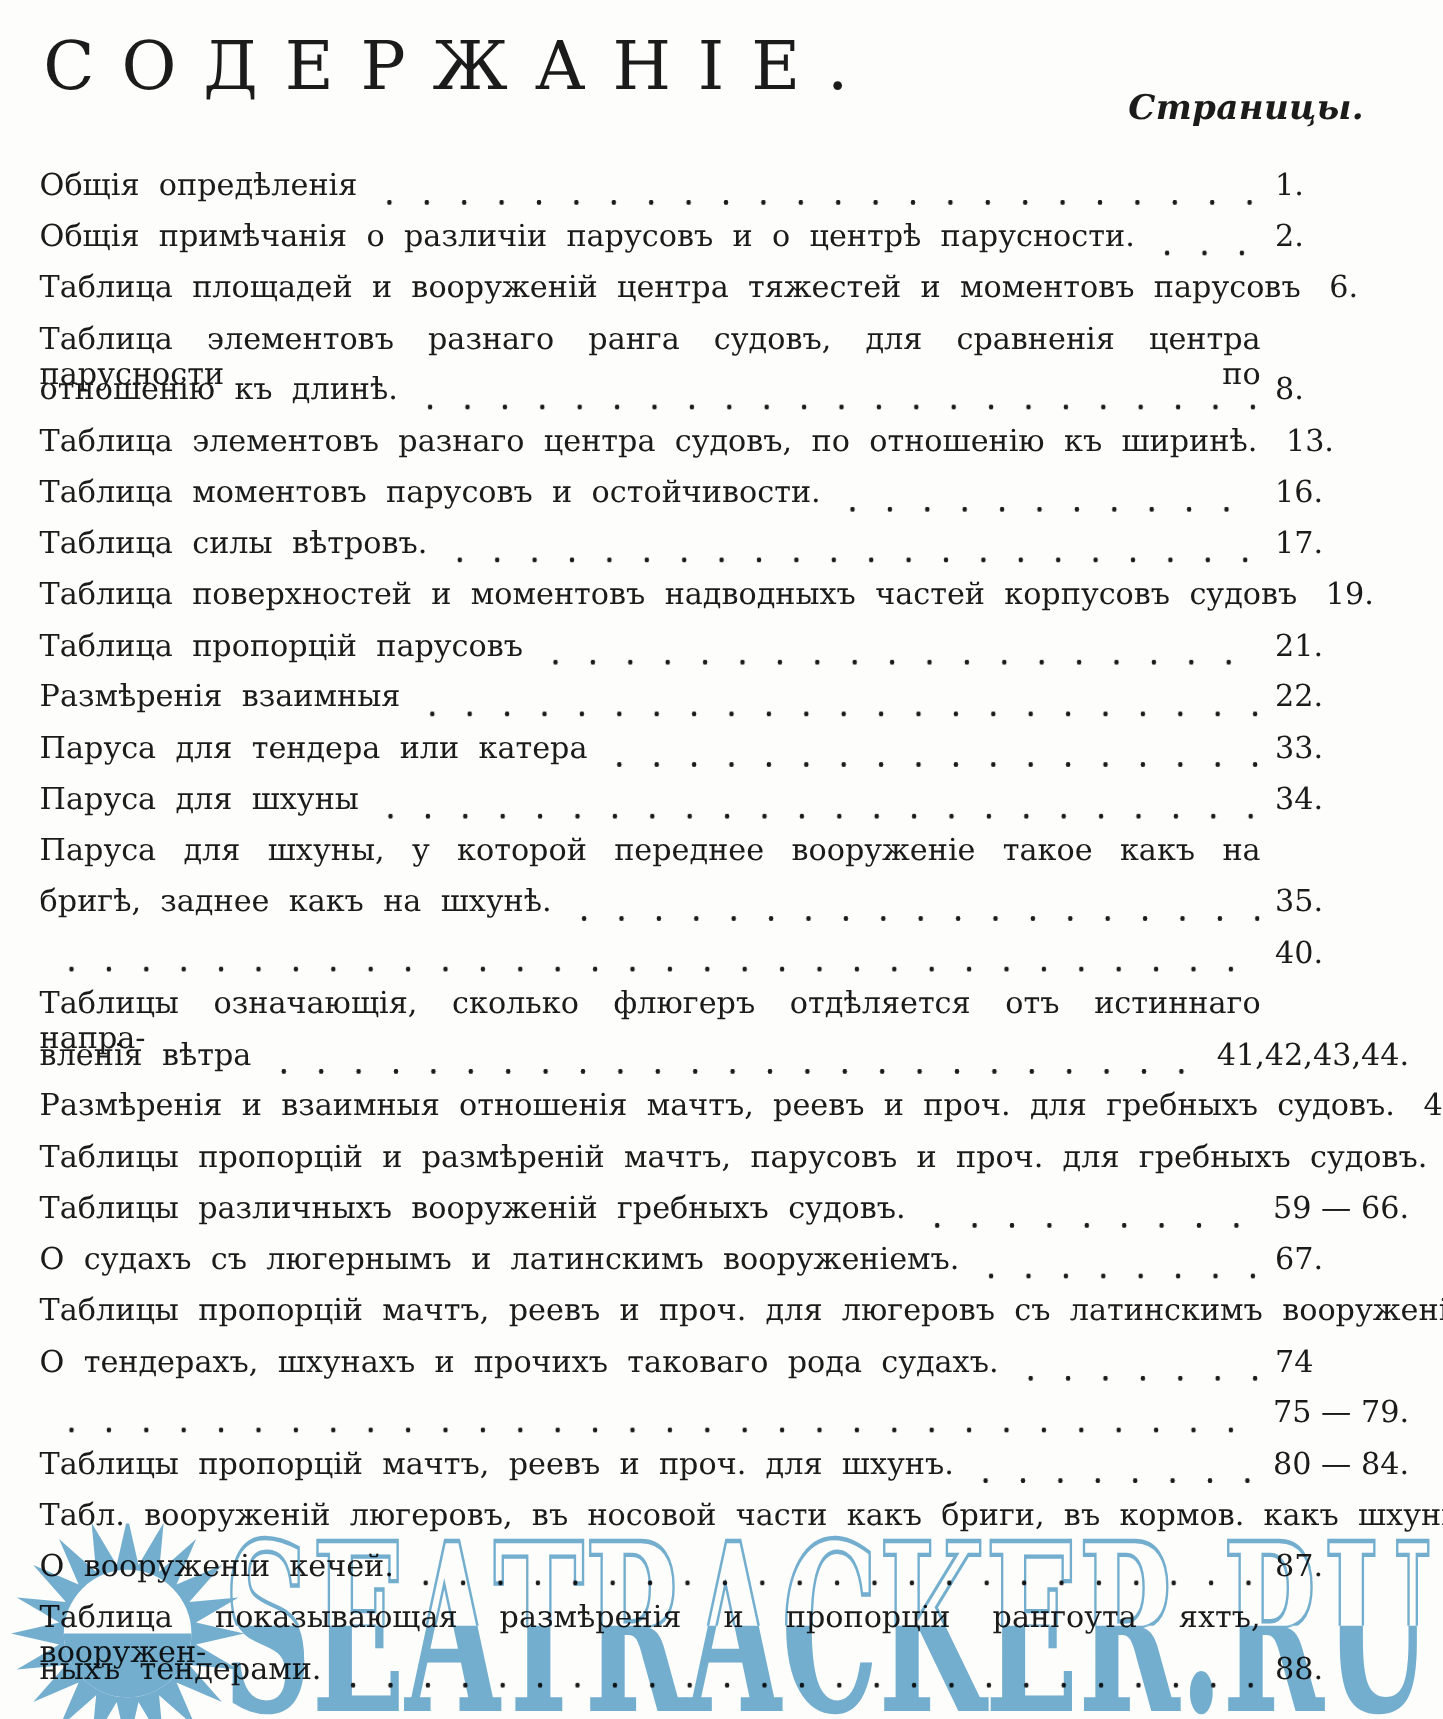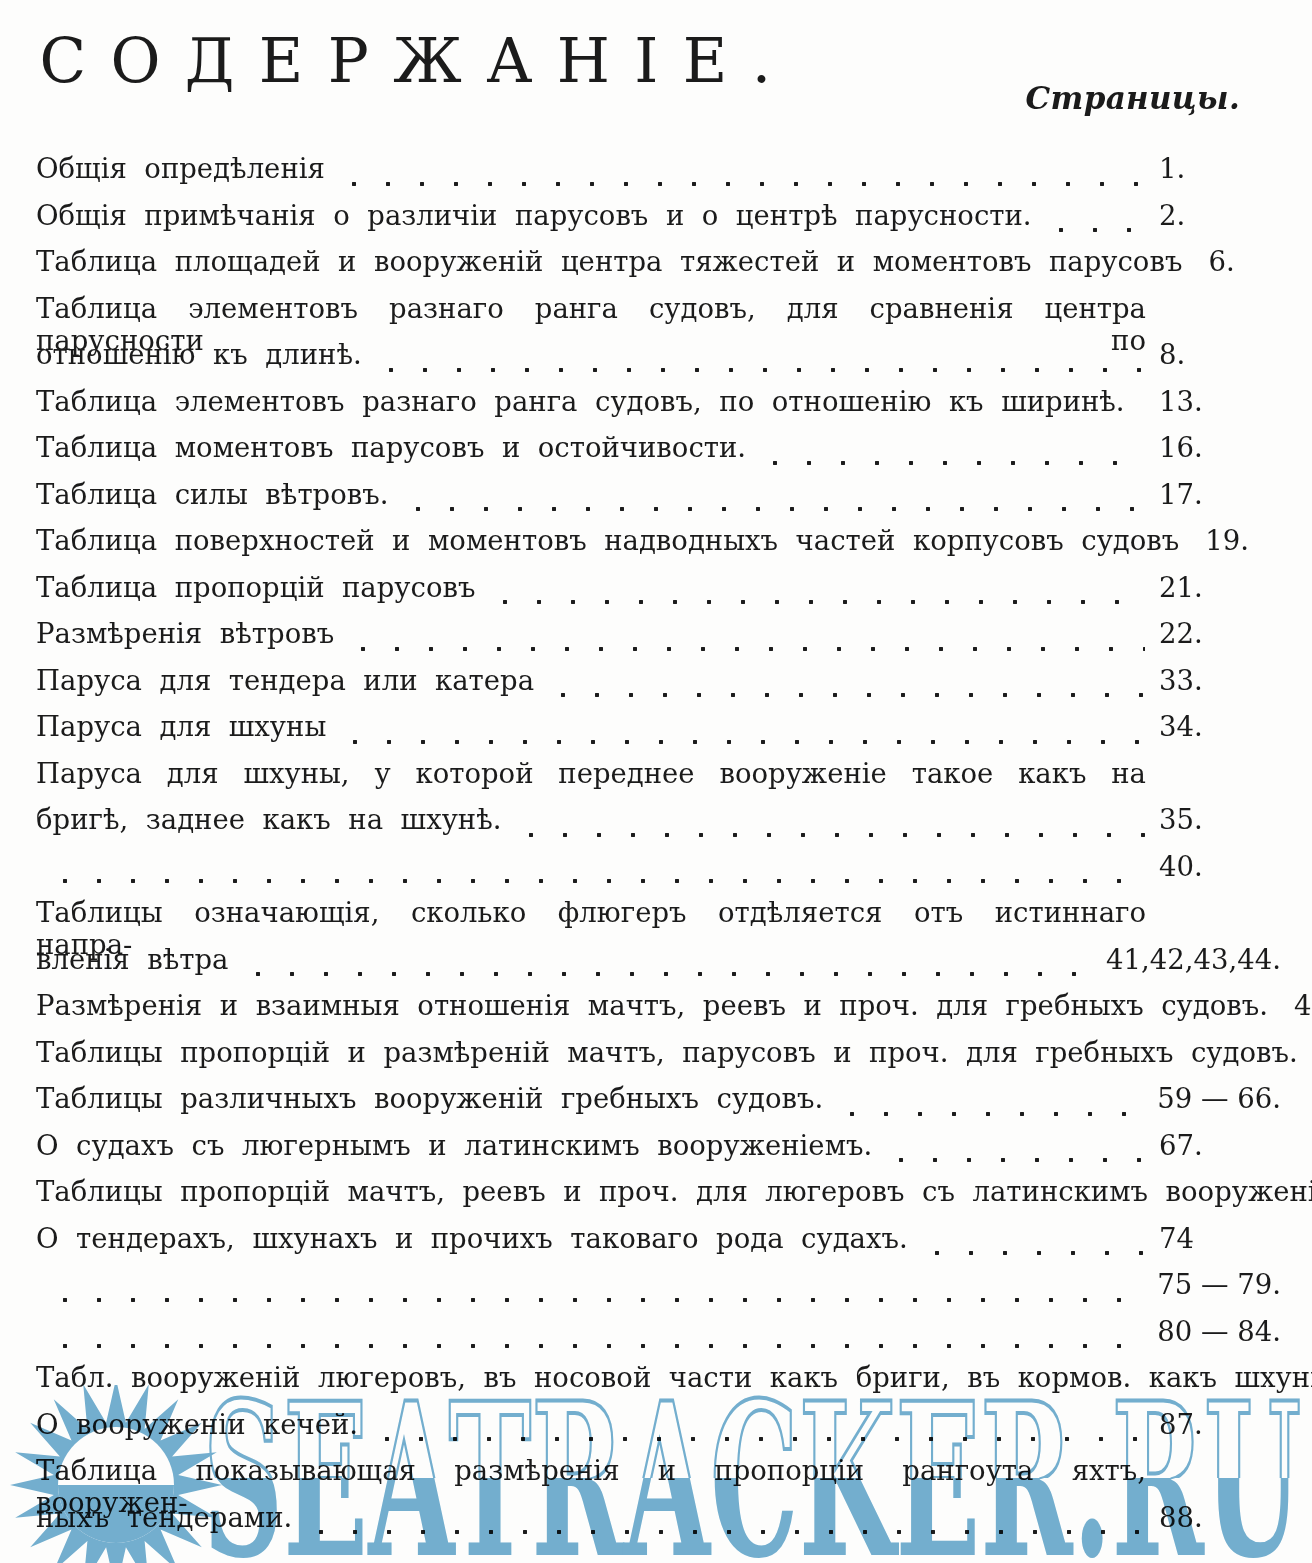--- a/index.html
+++ b/index.html
@@ -117,21 +117,21 @@
   </div>
       <div class="toc-line pre">
     <span class="entry-text">Таблица элементовъ разнаго ранга судовъ, для сравненія центра парусности по</span>
   </div>
       <div class="toc-line">
     <span class="entry-text">отношенію къ длинѣ.</span>
     <span class="dots"></span>
     <span class="page-num">8.</span>
   </div>
       <div class="toc-line">
-    <span class="entry-text">Таблица элементовъ разнаго ранга судовъ, по отношенію къ ширинѣ.</span>
+    <span class="entry-text">Таблица элементовъ разнаго центра судовъ, по отношенію къ ширинѣ.</span>
     <span class="dots"></span>
     <span class="page-num">13.</span>
   </div>
       <div class="toc-line">
     <span class="entry-text">Таблица моментовъ парусовъ и остойчивости.</span>
     <span class="dots"></span>
     <span class="page-num">16.</span>
   </div>
       <div class="toc-line">
     <span class="entry-text">Таблица силы вѣтровъ.</span>
@@ -142,21 +142,21 @@
     <span class="entry-text">Таблица поверхностей и моментовъ надводныхъ частей корпусовъ судовъ</span>
     <span class="dots"></span>
     <span class="page-num">19.</span>
   </div>
       <div class="toc-line">
     <span class="entry-text">Таблица пропорцій парусовъ</span>
     <span class="dots"></span>
     <span class="page-num">21.</span>
   </div>
       <div class="toc-line">
-    <span class="entry-text">Размѣренія вѣтровъ</span>
+    <span class="entry-text">Размѣренія взаимныя</span>
     <span class="dots"></span>
     <span class="page-num">22.</span>
   </div>
       <div class="toc-line">
     <span class="entry-text">Паруса для тендера или катера</span>
     <span class="dots"></span>
     <span class="page-num">33.</span>
   </div>
       <div class="toc-line">
     <span class="entry-text">Паруса для шхуны</span>
@@ -211,20 +211,21 @@
       <div class="toc-line">
     <span class="entry-text">О тендерахъ, шхунахъ и прочихъ таковаго рода судахъ.</span>
     <span class="dots"></span>
     <span class="page-num">74</span>
   </div>
       <div class="toc-line">
     <span class="dots"></span>
     <span class="page-num">75 — 79.</span>
   </div>
       <div class="toc-line">
+    <span class="entry-text">Таблицы пропорцій мачтъ, реевъ и проч. для шхунъ.</span>
     <span class="dots"></span>
     <span class="page-num">80 — 84.</span>
   </div>
       <div class="toc-line">
     <span class="entry-text">Табл. вооруженій люгеровъ, въ носовой части какъ бриги, въ кормов. какъ шхуны.</span>
     <span class="dots"></span>
 
   </div>
       <div class="toc-line">
     <span class="entry-text">О вооруженіи кечей.</span>

